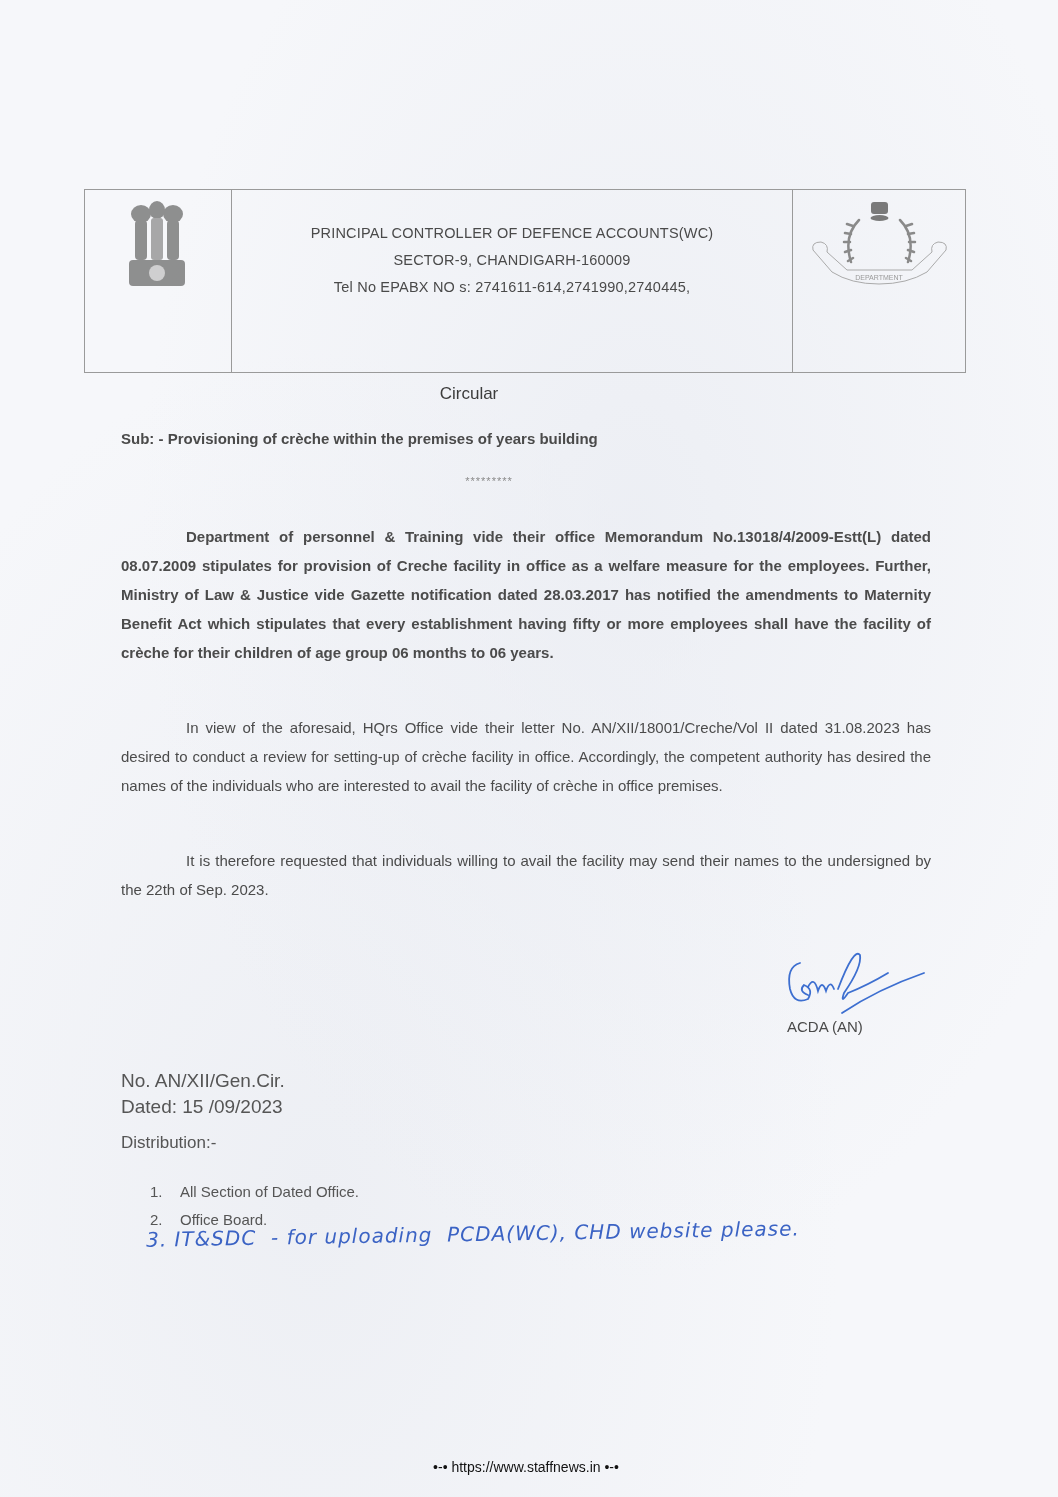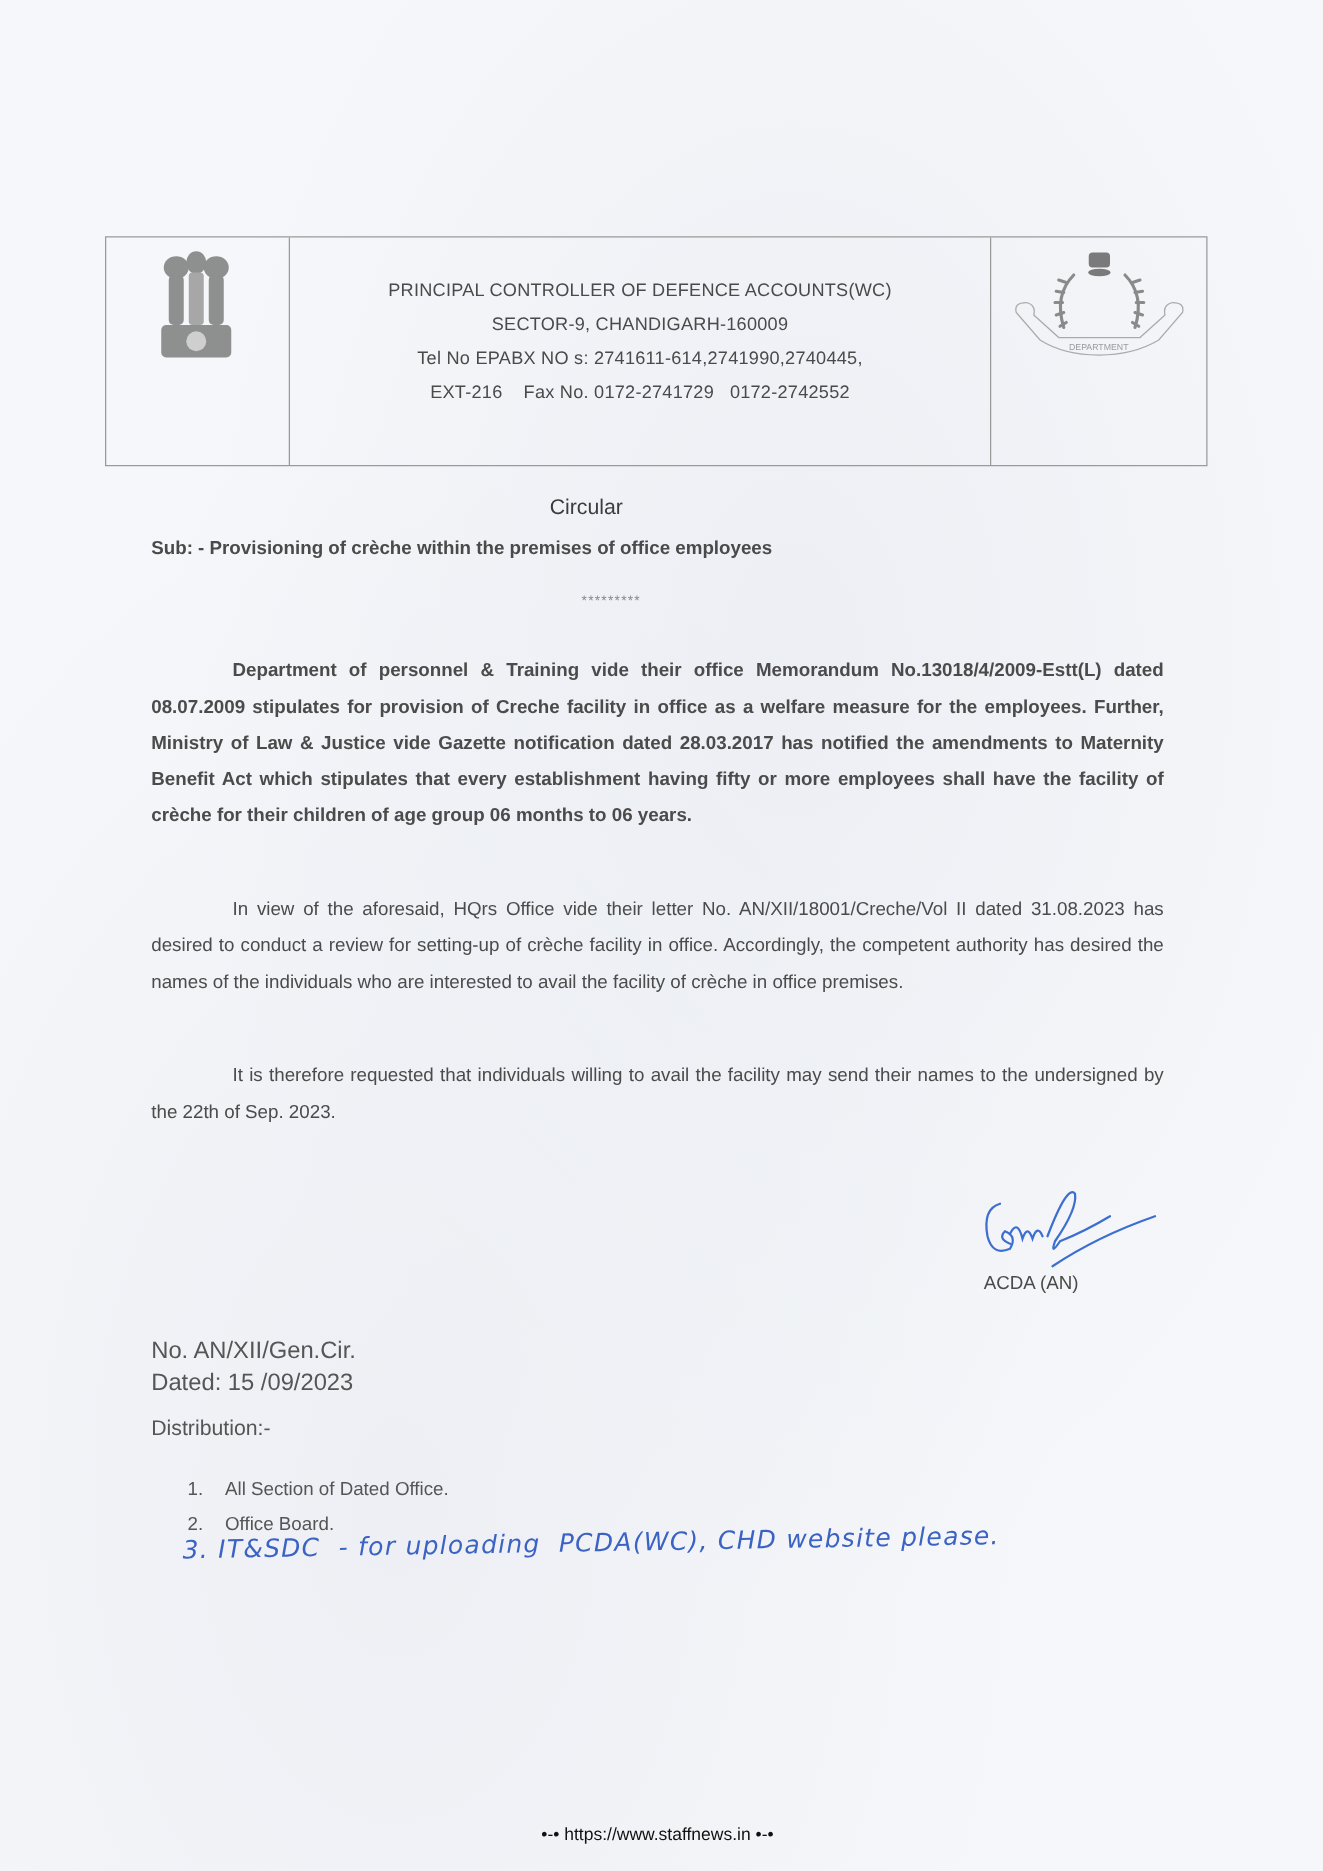--- a/index.html
+++ b/index.html
@@ -20,21 +20,21 @@
     position: absolute; left: 84px; top: 189px; width: 882px; height: 184px;
     border: 1px solid #9a9a9a; display: flex; box-sizing: border-box;
   }
   .hdr-left { width: 146px; border-right: 1px solid #9a9a9a; position: relative; }
   .hdr-mid { flex: 1; display: flex; flex-direction: column; align-items: center; padding-top: 30px; }
   .hdr-right { width: 172px; border-left: 1px solid #9a9a9a; position: relative; }
   .hdr-line { font-size: 14.5px; line-height: 27px; color: #4a4a4a; letter-spacing: 0.2px; white-space: pre; }
   .emblem { position: absolute; left: 38px; top: 8px; width: 68px; height: 96px; }
   .dept-logo { position: absolute; left: 14px; top: 8px; width: 145px; height: 90px; }
   .title {
-    position: absolute; left: 0; width: 1058px; top: 396px; text-align: center;
+    position: absolute; left: 0; width: 1058px; top: 384px; text-align: center;
     font-size: 17px; text-decoration: underline; color: #3c3c3c;
   }
   .title span { display: inline-block; margin-left: -120px; }
   .subject {
     position: absolute; left: 121px; top: 430px; font-size: 15px; font-weight: bold; color: #4a4a4a;
   }
   .stars { position: absolute; left: 0; width: 1058px; top: 475px; text-align: center; font-size: 11px; color: #8a8a8a; letter-spacing: 1px; }
   .stars span { display: inline-block; margin-left: -80px; }
   .para {
     position: absolute; left: 121px; width: 810px; font-size: 15px; line-height: 29px;
@@ -77,21 +77,20 @@
           <rect x="28" y="20" width="12" height="42" rx="3" fill="#9a9a9a"></rect>
           <rect x="6" y="62" width="56" height="26" rx="4"></rect>
           <circle cx="34" cy="75" r="8" fill="#c9c9c9"></circle>
         </g>
       </svg>
     </div>
     <div class="hdr-mid">
       <div class="hdr-line">PRINCIPAL CONTROLLER OF DEFENCE ACCOUNTS(WC)</div>
       <div class="hdr-line">SECTOR-9, CHANDIGARH-160009</div>
       <div class="hdr-line">Tel No EPABX NO s: 2741611-614,2741990,2740445,</div>
-      <div class="hdr-line">EXT-216    Fax No. 0172-2741729   0172-2742552</div>
     </div>
     <div class="hdr-right">
       <svg class="dept-logo" viewBox="0 0 145 90">
         <g fill="none" stroke="#8a8a8a" stroke-width="2.5" stroke-linecap="round">
           <path d="M52 22 Q36 38 44 64"></path>
           <path d="M93 22 Q109 38 101 64"></path>
           <path d="M46 28 l-6 -2 M44 36 l-6 -1 M43 44 l-6 0 M44 52 l-6 2 M46 60 l-5 3"></path>
           <path d="M99 28 l6 -2 M101 36 l6 -1 M102 44 l6 0 M101 52 l6 2 M99 60 l5 3"></path>
         </g>
         <g fill="#7a7a7a">
@@ -101,21 +100,21 @@
         <g fill="none" stroke="#aaaaaa" stroke-width="1">
           <path d="M6 52 Q4 44 14 44 Q22 46 20 54 L40 72 L105 72 L125 54 Q123 46 131 44 Q141 44 139 52 L120 74 Q100 86 72 86 Q44 86 25 74 Z"></path>
         </g>
         <text x="72" y="82" font-size="7" fill="#9a9a9a" text-anchor="middle" font-family="Liberation Sans, sans-serif">DEPARTMENT</text>
       </svg>
     </div>
   </div>
 
   <div class="title"><span>Circular</span></div>
 
-  <div class="subject">Sub: - Provisioning of crèche within the premises of office employees</div>
+  <div class="subject">Sub: - Provisioning of crèche within the premises of years building</div>
 
   <div class="stars"><span>*********</span></div>
 
   <div class="para para1">Department of personnel &amp; Training vide their office Memorandum No.13018/4/2009-Estt(L) dated 08.07.2009 stipulates for provision of Creche facility in office as a welfare measure for the employees. Further, Ministry of Law &amp; Justice vide Gazette notification dated 28.03.2017 has notified the amendments to Maternity Benefit Act which stipulates that every establishment having fifty or more employees shall have the facility of crèche for their children of age group 06 months to 06 years.</div>
   <div class="para para2">In view of the aforesaid, HQrs Office vide their letter No. AN/XII/18001/Creche/Vol II dated 31.08.2023 has desired to conduct a review for setting-up of crèche facility in office. Accordingly, the competent authority has desired the names of the individuals who are interested to avail the facility of crèche in office premises.</div>
   <div class="para para3">It is therefore requested that individuals willing to avail the facility may send their names to the undersigned by the 22th of Sep. 2023.</div>
 
   <svg class="signature" viewBox="0 0 150 80">
     <g fill="none" stroke="#3d6fd0" stroke-width="1.8" stroke-linecap="round">
       <path d="M22 18 Q8 22 12 44 Q16 60 30 54 Q36 44 26 40 Q20 46 30 50"></path>

